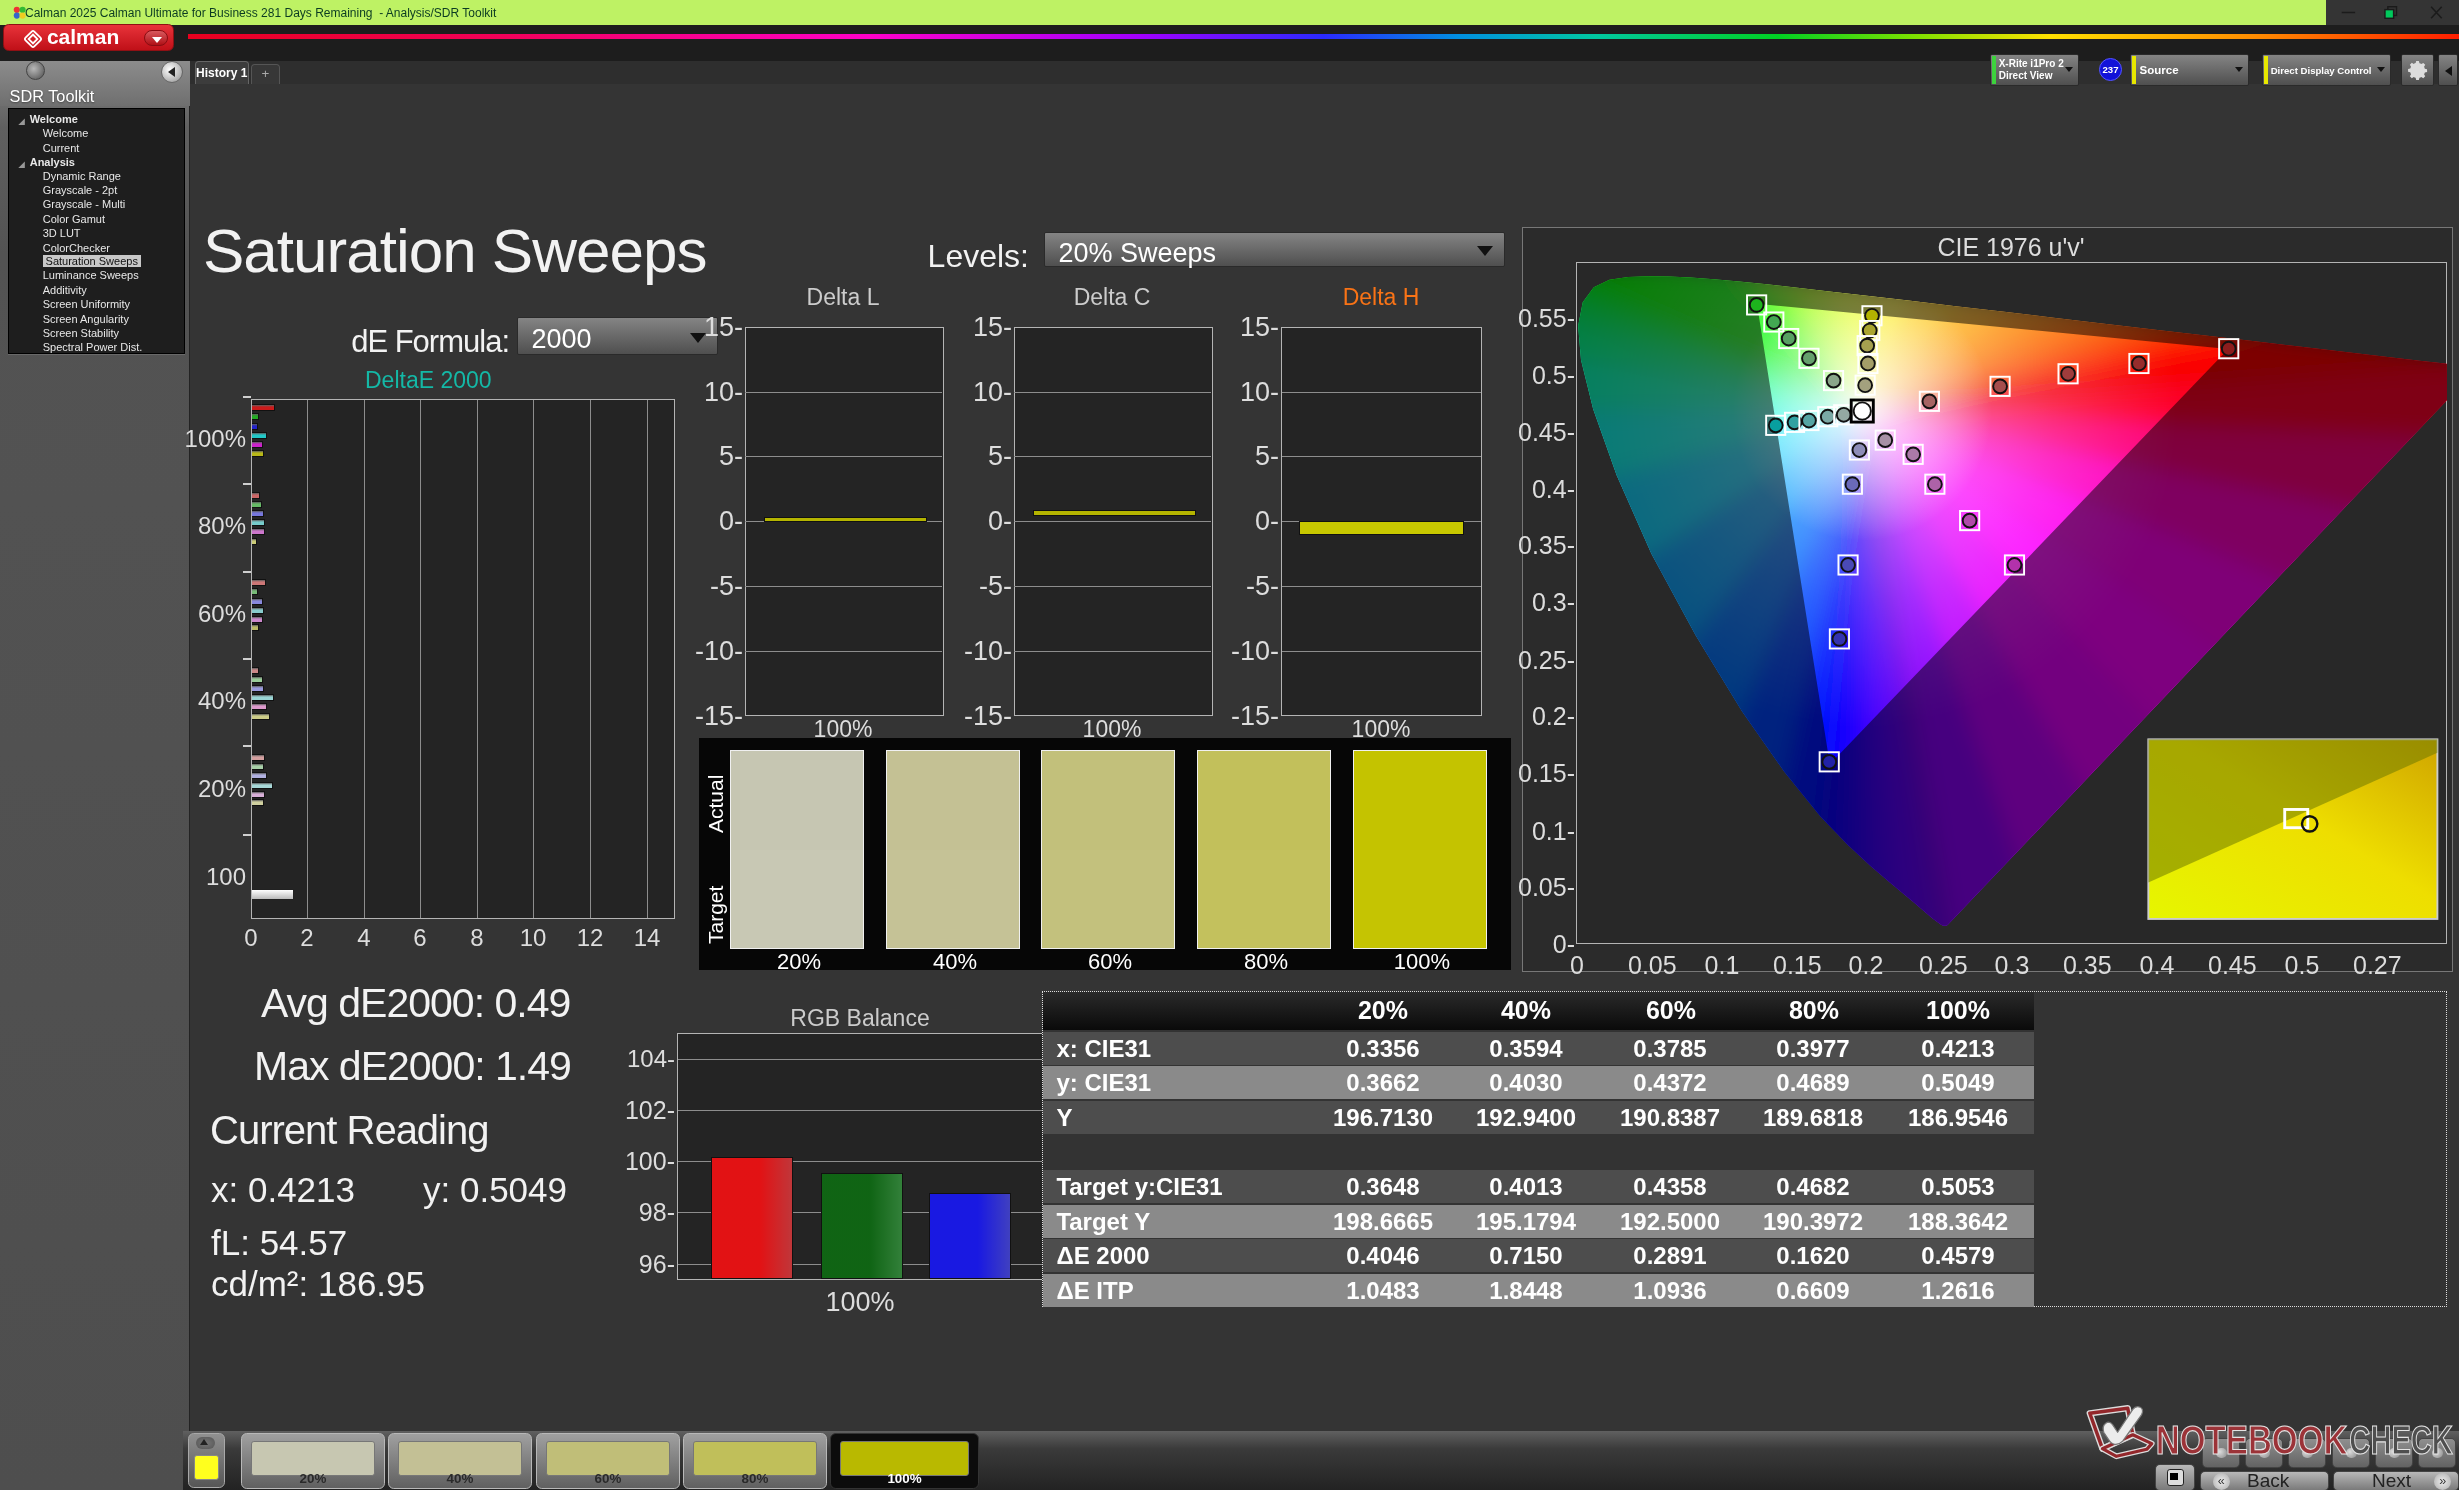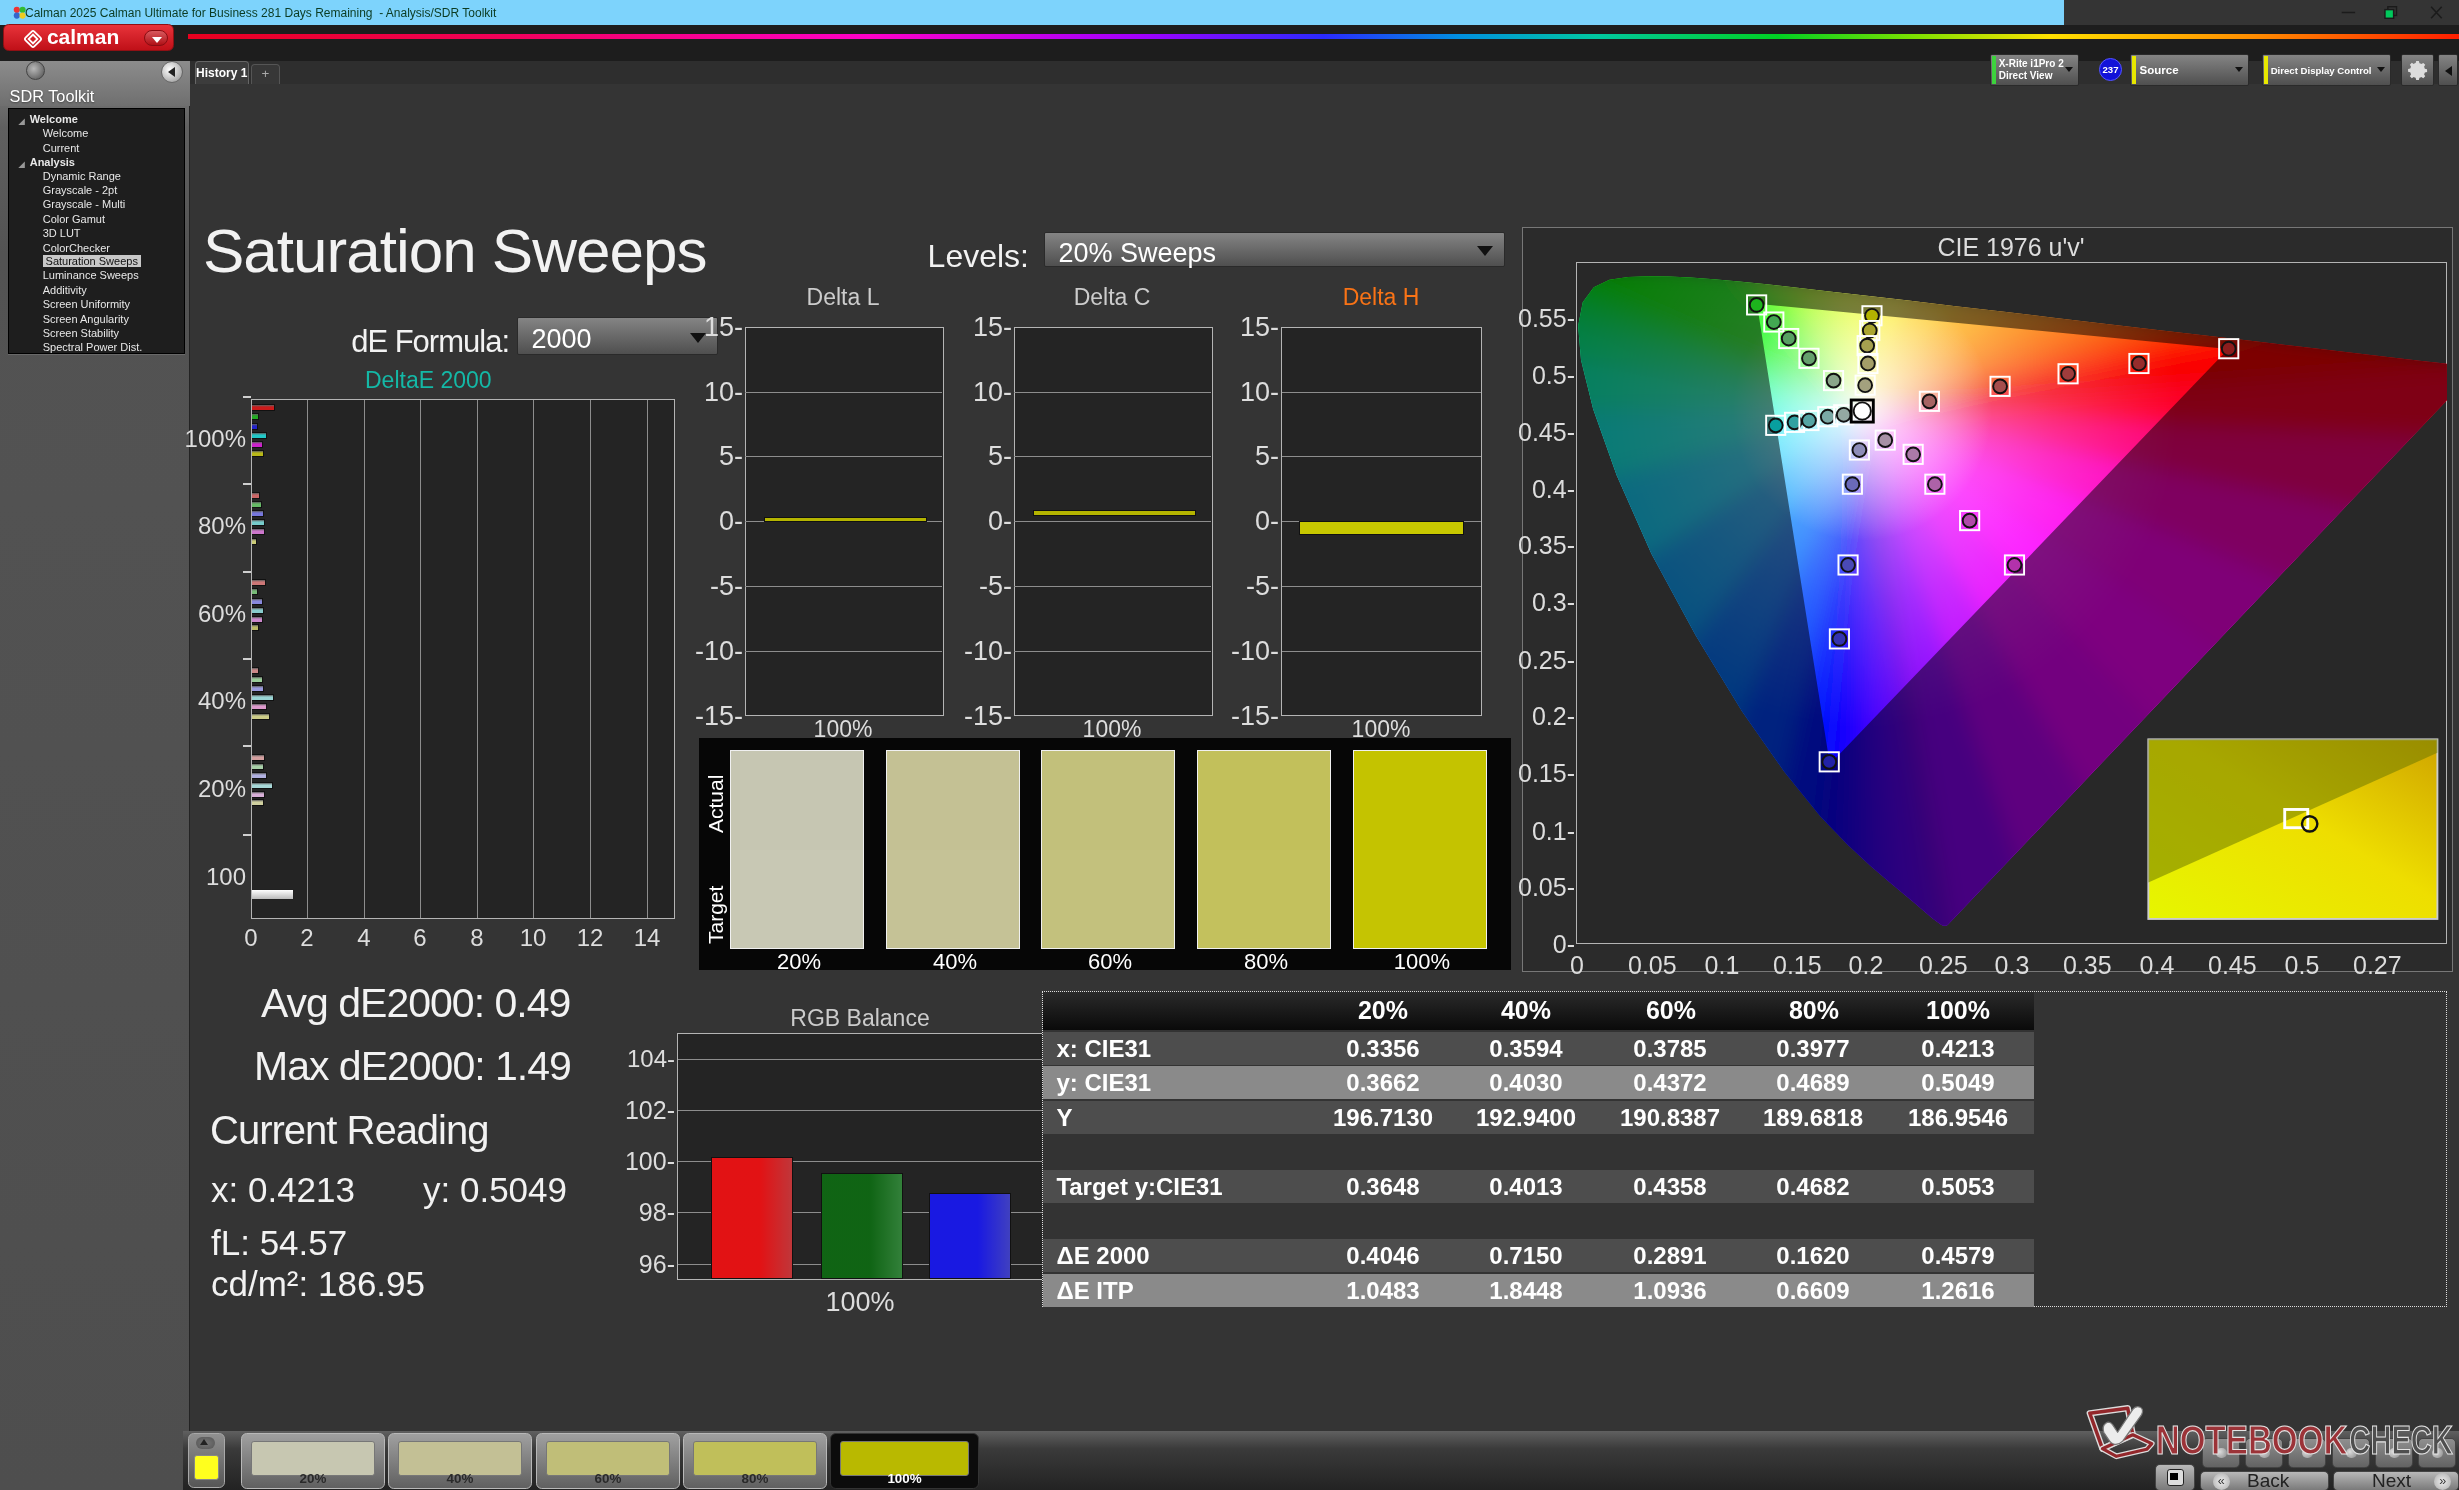--- a/index.html
+++ b/index.html
@@ -1,19 +1,19 @@
 <!DOCTYPE html>
 <html><head><meta charset="utf-8">
 <style>
 *{margin:0;padding:0;box-sizing:border-box}
 html,body{width:2459px;height:1491px;overflow:hidden;background:#333;font-family:"Liberation Sans",sans-serif}
 #page{position:relative;width:2459px;height:1491px;background:#343434}
 .abs{position:absolute}
 
-#titlebar{left:0;top:0;width:2064px;height:25px;background:#7dd3fc;color:#0b3b22;font-size:12px}
+#titlebar{left:0;top:0;width:2326px;height:25px;background:#bef264;color:#0b3b22;font-size:12px}
 #titlebar .t{position:absolute;left:25px;top:5.8px}
 
 #logostrip{left:0;top:25px;width:2459px;height:36px;background:#1d1d1d}
 #rainbow{position:absolute;left:188px;top:8.6px;width:2271px;height:5.8px;
  background:linear-gradient(90deg,#e8001e 0%,#f2005a 14%,#ff00c8 30%,#a000ff 42%,#2a2aff 50%,#0090e0 56%,#00c8a0 62%,#00d023 70%,#7ce000 76%,#ffe000 82%,#ff8c00 91%,#ff1e00 100%)}
 #calmanbox{position:absolute;left:2.9px;top:-1px;width:171px;height:27px;background:linear-gradient(#e8333a,#c01018);border-radius:5.8px;border:1px solid #901014}
 
 #sidebar{left:0;top:61px;width:190px;height:1430px;border-right:1px solid #232323;background:linear-gradient(#848484,#606060 67px,#535353 192px,#4e4e4e)}
 #sidebar .hdr{position:absolute;left:0;top:0;width:190px;height:45px;background:linear-gradient(#8c8c8c,#6f6f6f)}
 #sdrt{position:absolute;left:9.6px;top:26px;font-size:16.3px;color:#fff;text-shadow:0 1px 1.9px #0006}
@@ -334,20 +334,28 @@
       <div class="v" style="left:698px">189.6818</div>
       <div class="v" style="left:843px">186.9546</div>
     </div>
 <div class="trow" style="left:1043px;top:1170px;background:#4d4d4d">
       <div class="lbl">Target y:CIE31</div>
       <div class="v" style="left:268px">0.3648</div>
       <div class="v" style="left:411px">0.4013</div>
       <div class="v" style="left:555px">0.4358</div>
       <div class="v" style="left:698px">0.4682</div>
       <div class="v" style="left:843px">0.5053</div>
+    </div>
+<div class="trow" style="left:1043px;top:1205px;background:#8a8a8a">
+      <div class="lbl">Target Y</div>
+      <div class="v" style="left:268px">198.6665</div>
+      <div class="v" style="left:411px">195.1794</div>
+      <div class="v" style="left:555px">192.5000</div>
+      <div class="v" style="left:698px">190.3972</div>
+      <div class="v" style="left:843px">188.3642</div>
     </div>
 <div class="trow" style="left:1043px;top:1239px;background:#4d4d4d">
       <div class="lbl">ΔE 2000</div>
       <div class="v" style="left:268px">0.4046</div>
       <div class="v" style="left:411px">0.7150</div>
       <div class="v" style="left:555px">0.2891</div>
       <div class="v" style="left:698px">0.1620</div>
       <div class="v" style="left:843px">0.4579</div>
     </div>
 <div class="trow" style="left:1043px;top:1274px;background:#8a8a8a">

